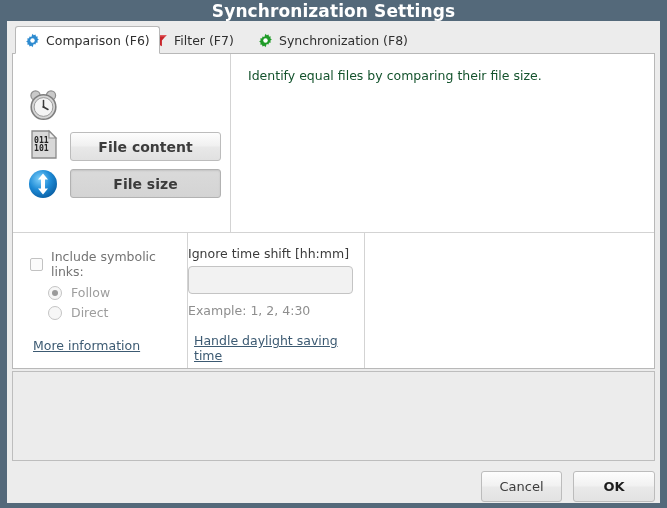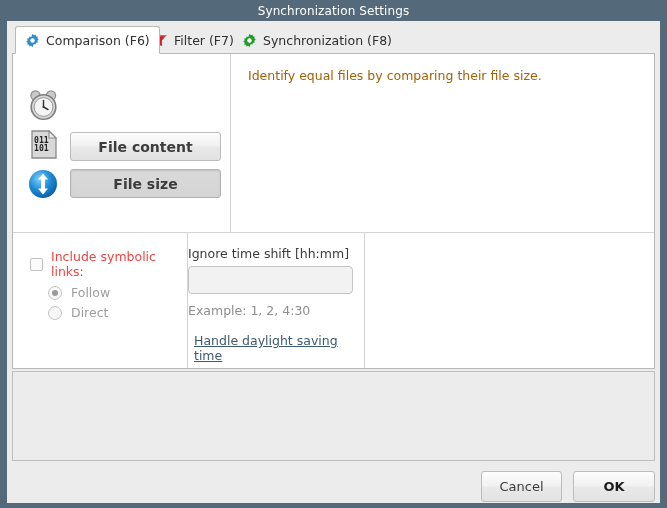--- a/index.html
+++ b/index.html
@@ -25,22 +25,22 @@
     left: 0; top: 0;
     width: 667px;
     height: 21px;
     background: #54697a;
     display: flex;
     align-items: center;
     justify-content: center;
   }
   .titlebar-text {
     color: #ffffff;
-    font-size: 12px;
-    font-weight: normal;
+    font-size: 17px;
+    font-weight: bold;
     letter-spacing: 0.1px;
     text-align: center;
   }
 
   
   .frame-left, .frame-right {
     position: absolute;
     top: 21px;
     width: 7px;
     height: 487px;
@@ -168,21 +168,21 @@
   .description-col {
     position: absolute;
     left: 219px; top: 0;
     width: 422px;
     height: 178px;
   }
   .description-text {
     position: absolute;
     left: 16px; top: 14px;
     font-size: 12.5px;
-    color: #a16207;
+    color: #14532d;
   }
 
   .divider-h {
     position: absolute;
     left: 0;
     top: 178px;
     width: 641px;
     height: 1px;
     background: #d3d3d3;
   }
@@ -225,21 +225,21 @@
     gap: 8px;
   }
   .checkbox {
     width: 13px; height: 13px;
     border: 1px solid #c2c2c2;
     background: #fbfbfb;
     border-radius: 2px;
     box-sizing: border-box;
     flex: none;
   }
-  .chk-label { font-size: 12.5px; color: #ef4444; }
+  .chk-label { font-size: 12.5px; color: #737373; }
 
   .radio-row {
     position: absolute;
     left: 35px;
     display: flex;
     align-items: center;
     gap: 9px;
   }
   .radio-row.rr1 { top: 52px; }
   .radio-row.rr2 { top: 72px; }
@@ -372,21 +372,21 @@
       <div class="tab inactive" style="left:136px;">
         <span class="tab-icon">
           <svg width="15" height="15" viewBox="0 0 16 16">
             <path d="M1.5 2h13l-5 6v6l-3-1.6V8z" fill="#c8242a"></path>
             <path d="M1.5 2h13l-1.4 1.7H2.9z" fill="#e0595d"></path>
           </svg>
         </span>
         <span>Filter (F7)</span>
       </div>
 
-      <div class="tab inactive" style="left:225px;">
+      <div class="tab inactive" style="left:241px;">
         <span class="tab-icon">
           <svg width="15" height="15" viewBox="0 0 16 16">
             <path d="M8 0.8l1.3 1.5 1.9-0.6 0.5 1.9 2 0.2-0.6 1.9 1.6 1.3-1.6 1.3 0.6 1.9-2 0.2-0.5 1.9-1.9-0.6L8 15.2 6.7 13.7l-1.9 0.6-0.5-1.9-2-0.2 0.6-1.9L1.3 9l1.6-1.3-0.6-1.9 2-0.2 0.5-1.9 1.9 0.6z" fill="#1f9b27"></path>
             <circle cx="8" cy="8" r="2.4" fill="#ffffff"></circle>
           </svg>
         </span>
         <span>Synchronization (F8)</span>
       </div>
     </div>
 
@@ -458,20 +458,21 @@
           <div class="radio-row rr1">
             <span class="radio checked"></span>
             <span class="radio-label">Follow</span>
           </div>
 
           <div class="radio-row rr2">
             <span class="radio"></span>
             <span class="radio-label">Direct</span>
           </div>
 
+          <a class="link more-info">More information</a>
         </div>
 
         <div class="timeshift-col">
           <div class="ts-label">Ignore time shift [hh:mm]</div>
           <input class="ts-input" type="text" value="" style="">
           <div class="ts-example">Example:  1, 2, 4:30</div>
           <a class="link dst">Handle daylight saving time</a>
         </div>
 
         <div class="spare-col"></div>

